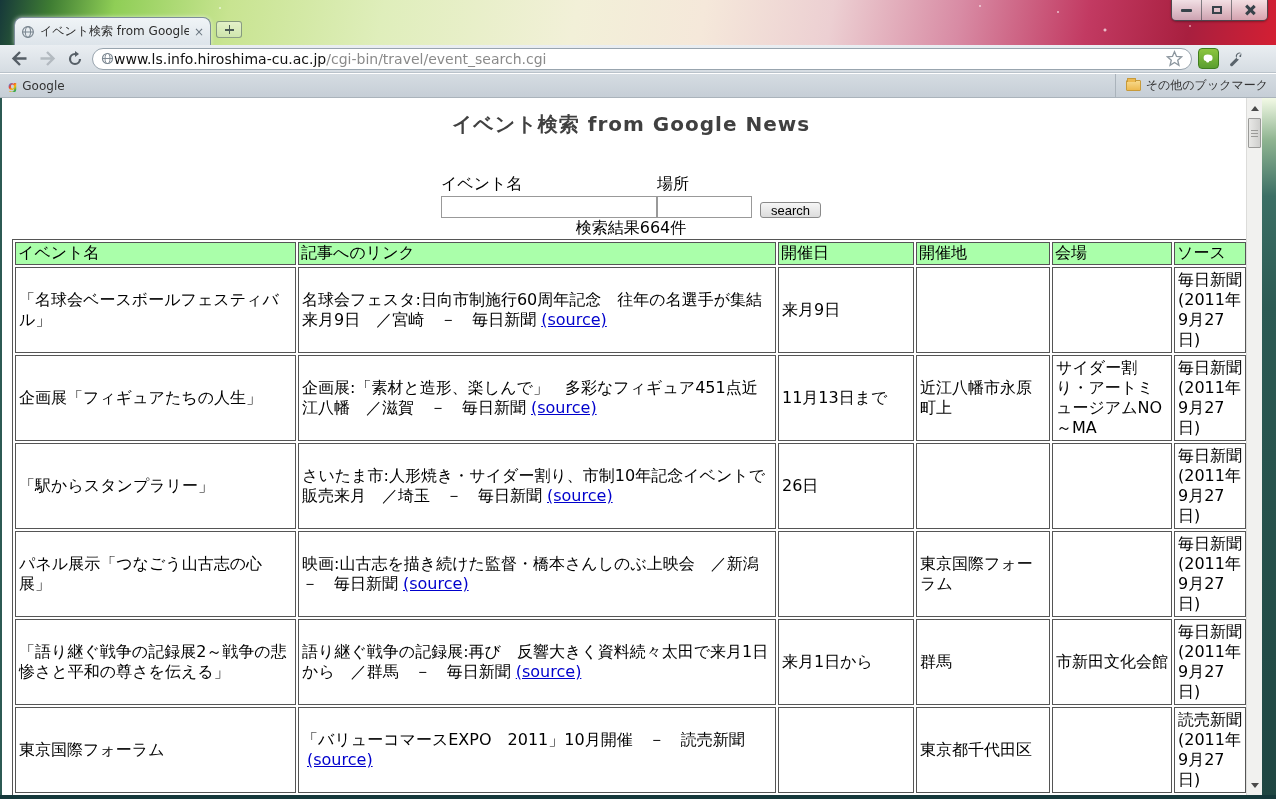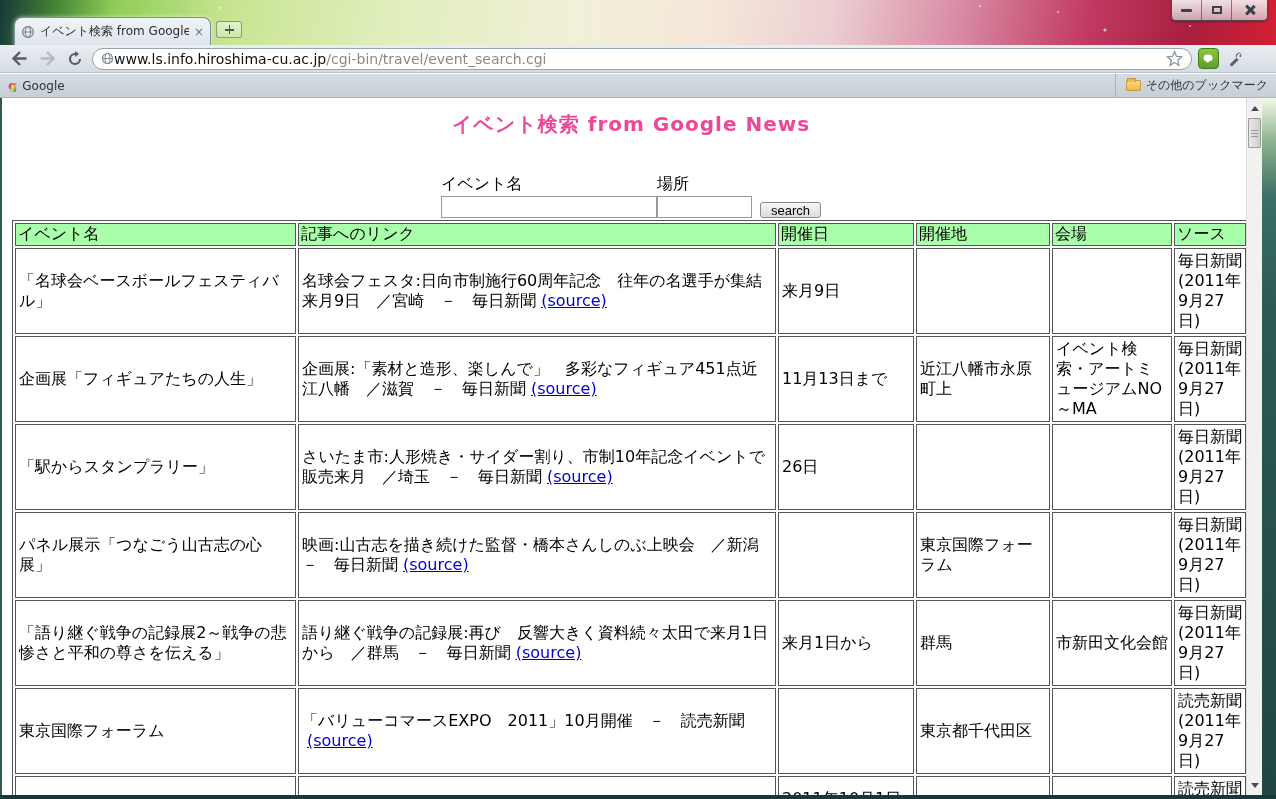--- a/index.html
+++ b/index.html
@@ -83,21 +83,21 @@
 
   
   .content { position:absolute; left:0; top:98px; width:1262px; height:701px;
     background:#fff; overflow:hidden; }
   .edge-right { position:absolute; right:0; top:98px; width:14px; height:701px;
     background:linear-gradient(#f3fae6 0%,#8fb491 6%,#3c6f65 14%,#2c5a53 30%,#1f4642 100%); }
   .edge-left { position:absolute; left:0; top:98px; width:2px; height:701px; background:#2c5a53; }
   .edge-bottom { position:absolute; left:0; bottom:0; width:1276px; height:4px; background:#15393b; }
 
   .page-title { margin-top:14px; text-align:center; font-size:20px; line-height:24px;
-    font-weight:bold; letter-spacing:1px; color:#ec4899; }
+    font-weight:bold; letter-spacing:1px; color:#404040; }
 
   .search-form { margin-top:39px; display:flex; justify-content:center; align-items:flex-end; }
   .field { display:flex; flex-direction:column; }
   .field label { font-size:16px; line-height:18px; margin-bottom:3px; color:#000; }
   .field input { height:22px; border:1px solid #999; background:#fff; font-size:14px; padding:0 3px; }
   .f-event input { width:216px; }
   .f-place { margin-left:0; } .f-place input { width:95px; }
   .search-btn { margin-left:8px; height:16px; padding:0 10px; font-size:13px; color:#000;
     background:linear-gradient(#f6f6f6,#dcdcdc); border:1px solid #8a8a8a; border-radius:3px; }
 
@@ -221,20 +221,21 @@
       <label>イベント名</label>
       <input type="text" value="" style="">
     </div>
     <div class="field f-place">
       <label>場所</label>
       <input type="text" value="" style="">
     </div>
     <button class="search-btn">search</button>
   </div>
 
+  <div class="result-count">検索結果664件</div>
 
   <table class="results">
     <colgroup>
       <col style="width:281px">
         <col style="width:478px">
         <col style="width:136px">
       <col style="width:134px">
         <col style="width:120px">
         <col style="width:72px">
     </colgroup>
@@ -255,21 +256,21 @@
       <td></td>
       <td></td>
       <td>毎日新聞 (2011年9月27日)</td>
     </tr>
 
     <tr class="datarow">
       <td>企画展「フィギュアたちの人生」</td>
       <td><span>企画展:「素材と造形、楽しんで」　多彩なフィギュア451点近江八幡　／滋賀　－　毎日新聞</span><a href="#" class="src-link">(source)</a></td>
       <td>11月13日まで</td>
       <td>近江八幡市永原町上</td>
-      <td>イベント検索・アートミュージアムNO～MA</td>
+      <td>サイダー割り・アートミュージアムNO～MA</td>
       <td>毎日新聞 (2011年9月27日)</td>
     </tr>
 
     <tr class="datarow">
       <td>「駅からスタンプラリー」</td>
       <td><span>さいたま市:人形焼き・サイダー割り、市制10年記念イベントで販売来月　／埼玉　－　毎日新聞</span><a href="#" class="src-link">(source)</a></td>
       <td>26日</td>
       <td></td>
       <td></td>
       <td>毎日新聞 (2011年9月27日)</td>

